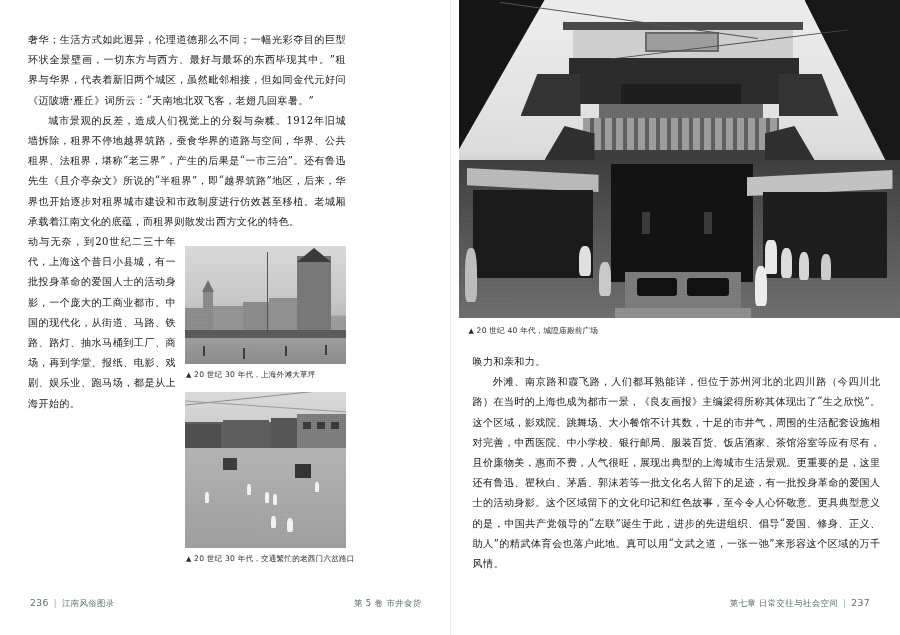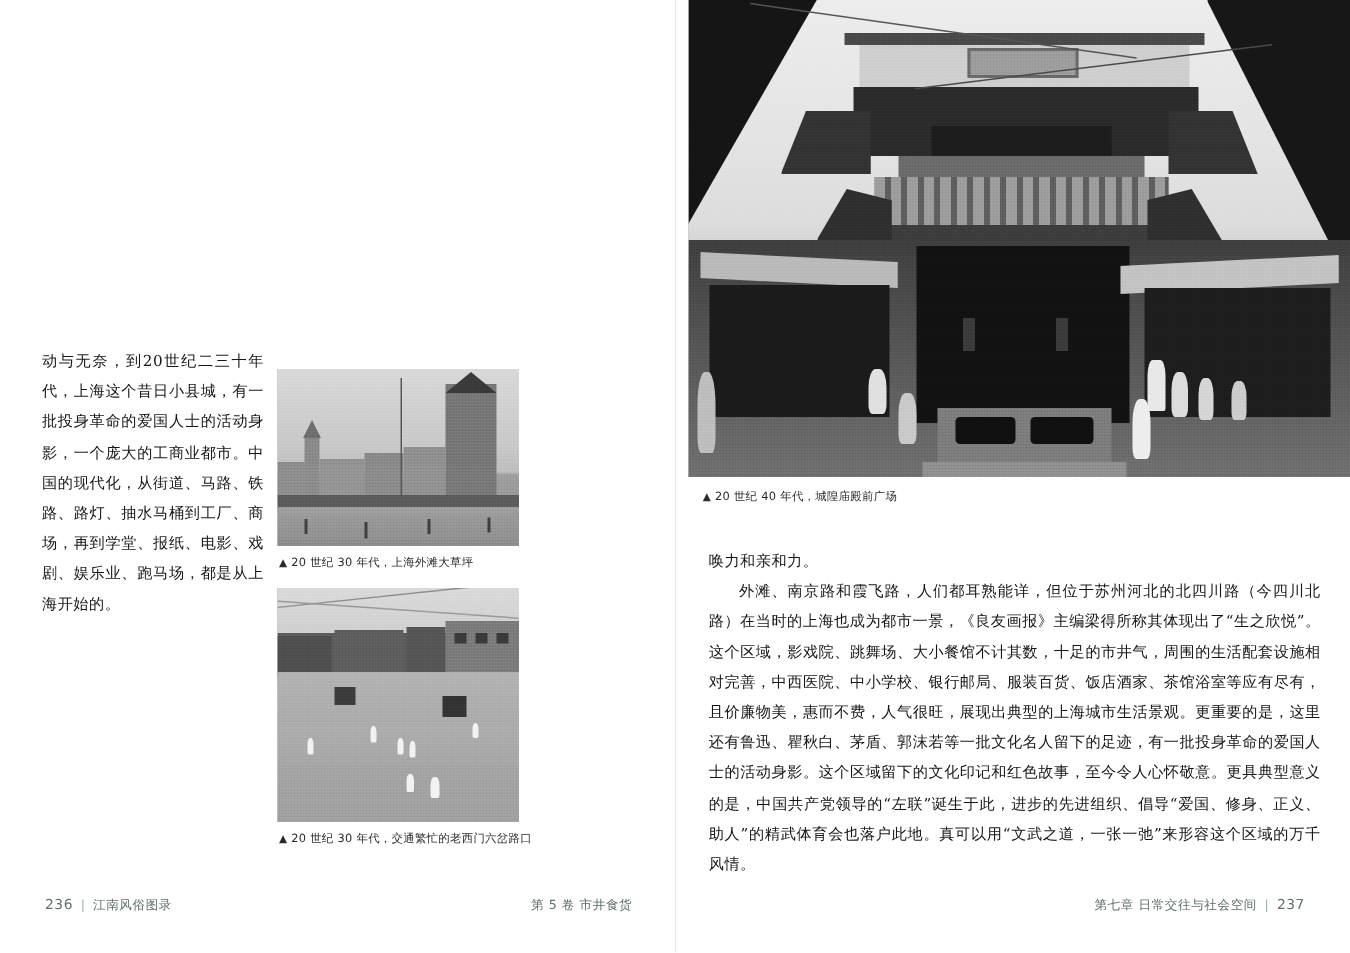--- a/index.html
+++ b/index.html
@@ -25,21 +25,21 @@
   .col p{margin:0;text-indent:2em;}
   .col p.noind{text-indent:0;}
 
   
   #lt-top{left:28px;top:30px;width:318px;}
   #lt-mid{left:28px;top:192px;width:318px;}
   #lt-narrow{left:28px;top:232px;width:148px;}
   #lt-narrow2{left:28px;top:392px;width:148px;}
 
   
-  #rt-main{left:22px;top:365px;width:408px;}
+  #rt-main{left:22px;top:352px;width:408px;}
 
   
   .photo{position:absolute;overflow:hidden;background:#9a9a9a;}
   .photo .sky{position:absolute;inset:0;}
 
   #ph-bund{left:185px;top:246px;width:161px;height:118px;}
   #ph-cross{left:185px;top:392px;width:161px;height:156px;}
   #ph-temple{left:8px;top:0;width:442px;height:318px;}
 
   .cap{
@@ -82,20 +82,22 @@
   .dark{position:absolute;background:#2c2c2c;}
 </style>
 </head>
 <body>
 
 <div class="spread">
 
   <div class="page left">
 
     <div class="col" id="lt-top">
+      <p class="noind">奢华；生活方式如此迥异，伦理道德那么不同；一幅光彩夺目的巨型环状全景壁画，一切东方与西方、最好与最坏的东西毕现其中。”租界与华界，代表着新旧两个城区，虽然毗邻相接，但如同金代元好问《迈陂塘·雁丘》词所云：“天南地北双飞客，老翅几回寒暑。”</p>
+      <p>城市景观的反差，造成人们视觉上的分裂与杂糅。1912年旧城墙拆除，租界不停地越界筑路，蚕食华界的道路与空间，华界、公共租界、法租界，堪称“老三界”，产生的后果是“一市三治”。还有鲁迅先生《且介亭杂文》所说的“半租界”，即“越界筑路”地区，后来，华界也开始逐步对租界城市建设和市政制度进行仿效甚至移植。老城厢承载着江南文化的底蕴，而租界则散发出西方文化的特色。</p>
     </div>
 
 
     <div class="col" id="lt-narrow">
       <p class="noind">动与无奈，到20世纪二三十年代，上海这个昔日小县城，有一批投身革命的爱国人士的活动身影，一个庞大的工商业都市。中国的现代化，从街道、马路、铁路、路灯、抽水马桶到工厂、商场，再到学堂、报纸、电影、戏剧、娱乐业、跑马场，都是从上海开始的。</p>
     </div>
 
 
     <div class="photo" id="ph-bund">
       <div class="sky" style="background:linear-gradient(180deg,#d9d9d9 0%,#c8c8c8 45%,#bdbdbd 58%,#9c9c9c 60%,#8f8f8f 100%);"></div>

